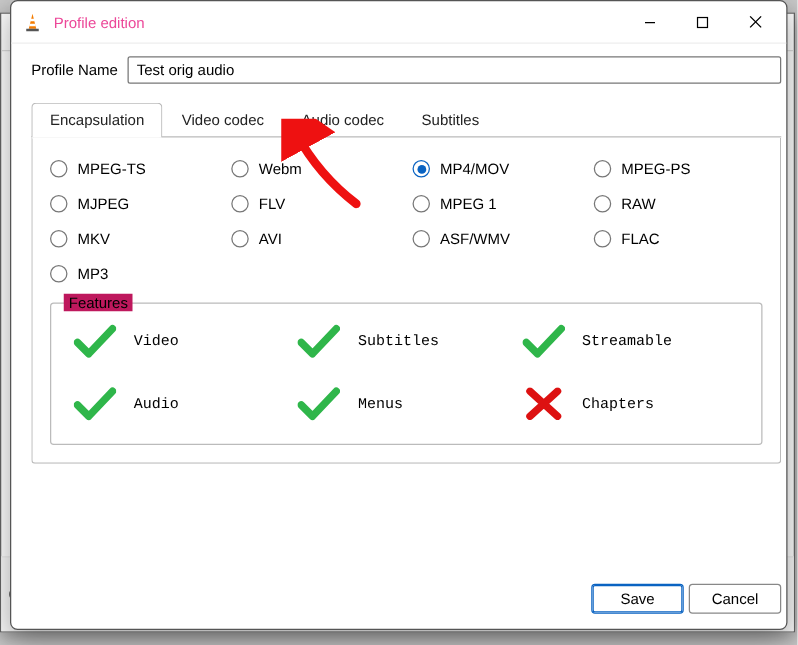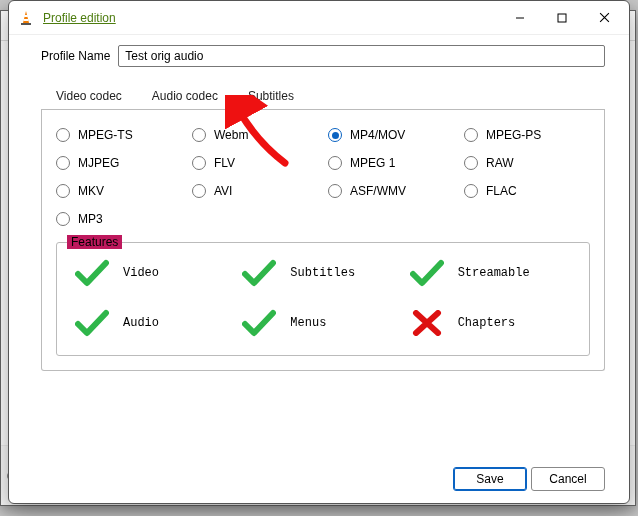--- a/index.html
+++ b/index.html
@@ -85,32 +85,31 @@
     flex-direction: column;
   }
   .titlebar {
     height: 34px;
     display: flex;
     align-items: center;
     padding: 0 4px 0 8px;
     border-bottom: 1px solid #eee;
   }
   .titlebar .appicon { width: 18px; height: 18px; margin-right: 8px; display:flex; align-items:center; justify-content:center; }
-  .titlebar .title { flex: 1; font-size: 12px; color: #4d7c0f; text-decoration: underline; }
+  .titlebar .title { flex: 1; font-size: 12px; color: #ec4899; }
   .titlebar .winbtns { display: flex; }
   .titlebar .winbtn {
     width: 42px; height: 30px; display:flex; align-items:center; justify-content:center; font-size: 13px;
   }
 
   .body {
-    padding: 10px 24px 12px 16px;
+    padding: 10px 4px 12px 16px;
     display: flex;
     flex-direction: column;
     flex: 1;
-    margin-left: 16px;
   }
 
   .profile-row {
     display: flex;
     align-items: center;
     gap: 8px;
     margin-bottom: 14px;
   }
   .profile-row label { font-size: 12px; white-space: nowrap; }
   .profile-row input {
@@ -309,20 +308,23 @@
   </div>
 
   <div class="body">
 
     <div class="profile-row">
       <label>Profile Name</label>
       <input type="text" value="Test orig audio" style="">
     </div>
 
     <div class="tabstrip">
+      <div class="tab active">
+        <span>Encapsulation</span>
+      </div>
       <div class="tab">
         <span>Video codec</span>
       </div>
       <div class="tab">
         <span>Audio codec</span>
       </div>
       <div class="tab">
         <span>Subtitles</span>
       </div>
     </div>

